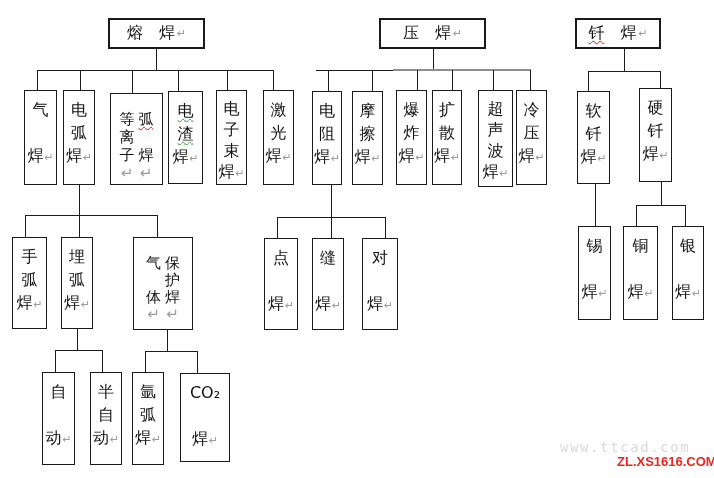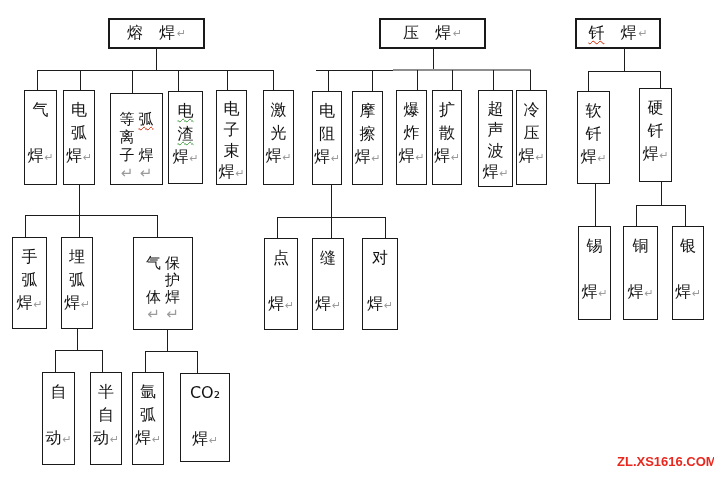--- a/index.html
+++ b/index.html
@@ -333,15 +333,16 @@
       </div>
   </div>
   <div class="box vbox pt12" style="left:180px;top:373px;width:50px;height:89px;">
     <div class="vcol">
         <span class="vrow">CO₂</span>
         <span class="vrow"></span>
         <span class="vrow"><span>焊</span><span class="pmark">↵</span></span>
       </div>
   </div>
 
+  <div class="wm-gray">www.ttcad.com</div>
   <div class="wm-red">ZL.XS1616.COM</div>
 
 </div>
 
 </body></html>

